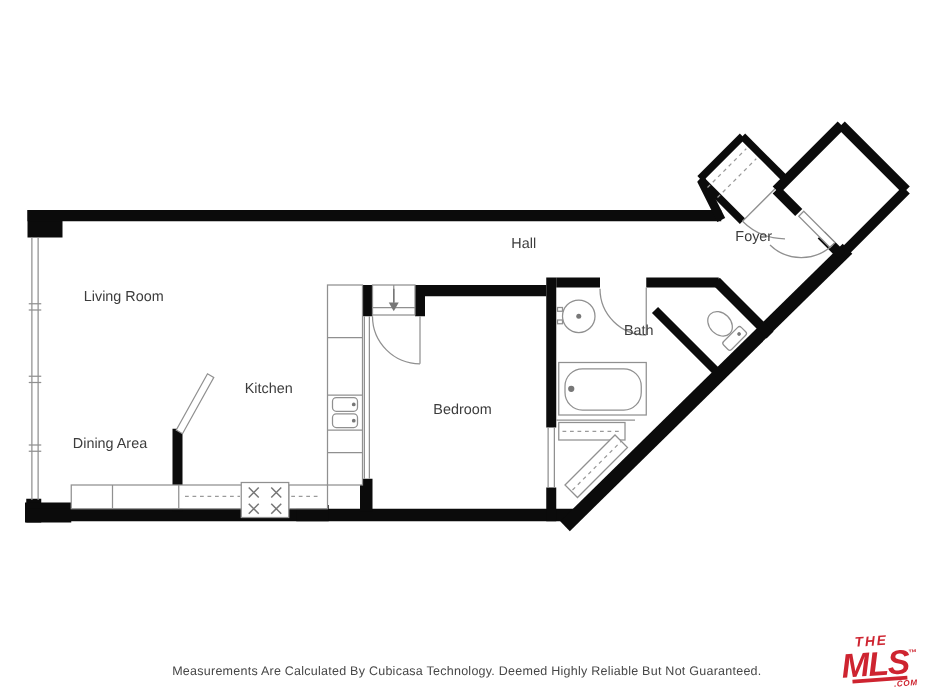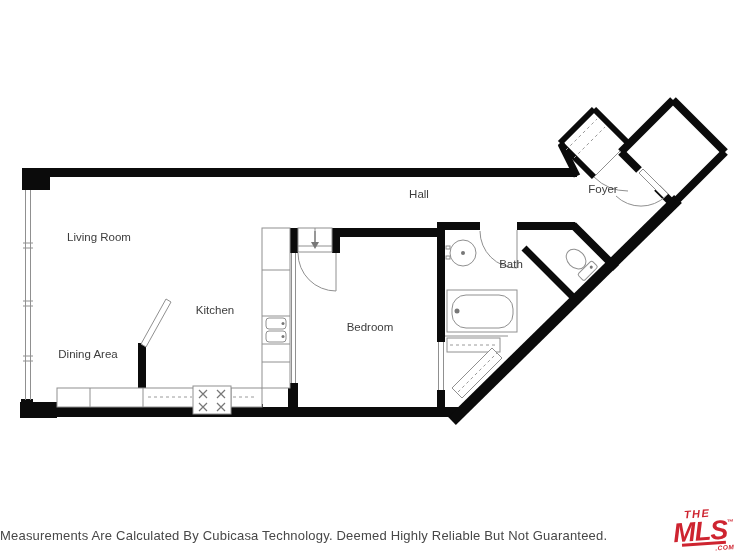--- a/index.html
+++ b/index.html
@@ -13,22 +13,22 @@
   
   .w{fill:var(--wall,#0b0b0b);}
   .wl{stroke:var(--wall,#0b0b0b);fill:none;}
   .thin{stroke:var(--line,#909090);stroke-width:1;fill:none;}
   .thinf{stroke:var(--line,#909090);stroke-width:1;fill:#fff;}
   .dash{stroke:var(--dash,#9a9a9a);stroke-width:1;fill:none;stroke-dasharray:3 3;}
   .lbl{font:11.5px "Liberation Sans",sans-serif;fill:var(--label,#3c3c3c);text-anchor:middle;}
   .mark{stroke:#777;stroke-width:1.2;fill:none;}
   .markf{fill:#777;stroke:none;}
   
-  .disclaimer{position:absolute;left:0;right:0;bottom:17px;
-              font-size:13px;letter-spacing:.2px;color:#474747;}
+  .disclaimer{position:absolute;left:0;right:0;bottom:17px;text-align:center;
+              font-size:10px;letter-spacing:.2px;color:#474747;}
   .mls-logo{position:absolute;right:8px;bottom:8px;width:66px;color:var(--logoRed,#ce2430);
             font-weight:bold;font-style:italic;transform:rotate(-4deg);line-height:1;}
   .mls-the{font-size:11px;letter-spacing:1.5px;margin-left:12px;}
   .mls-main{font-size:27px;letter-spacing:-1px;margin-top:-1px;}
   .mls-tm{font-size:7px;vertical-align:14px;letter-spacing:0;}
   .mls-bar{height:2.5px;background:var(--logoRed,#ce2430);width:44px;margin:-3px 0 0 8px;}
   .mls-com{font-size:6.5px;text-align:right;margin:1px 6px 0 0;letter-spacing:.5px;}
 </style>
 </head>
 <body>

